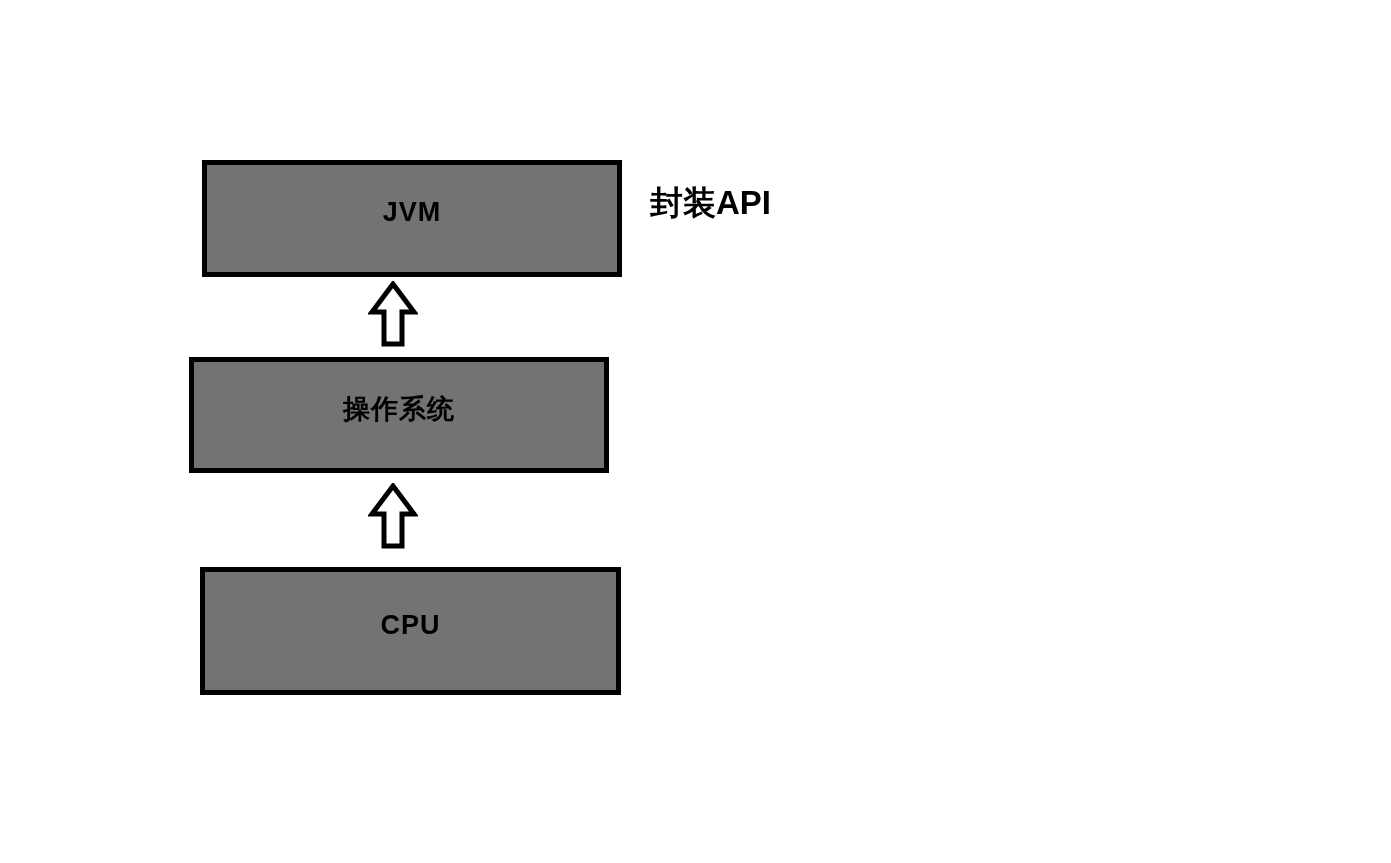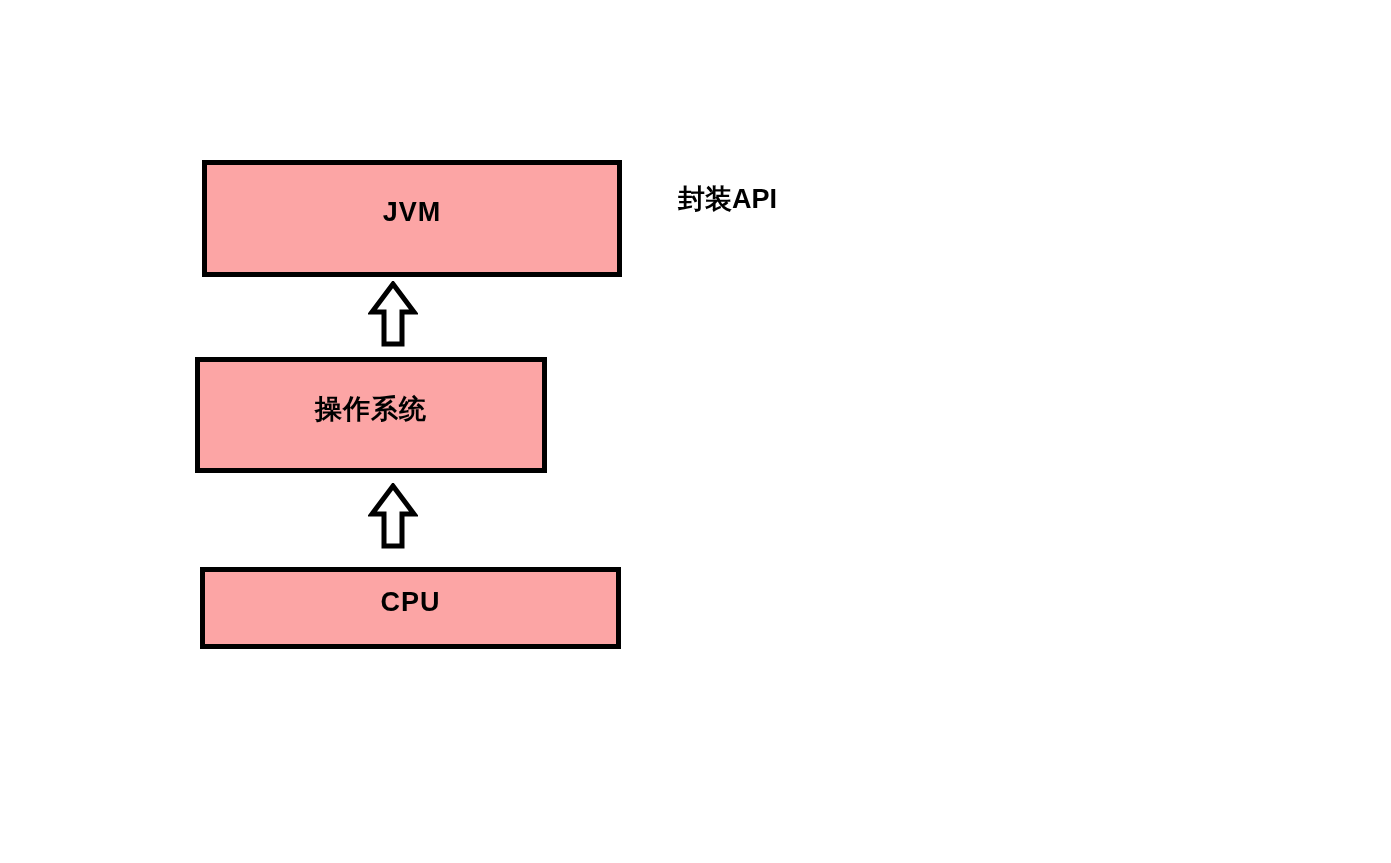--- a/index.html
+++ b/index.html
@@ -11,58 +11,57 @@
     overflow: hidden;
   }
   .canvas {
     position: relative;
     width: 1391px;
     height: 863px;
     background: #ffffff;
   }
   .layer-box {
     position: absolute;
-    background: #fca5a5;
+    background: #737373;
     border: 5px solid #000000;
     display: flex;
     align-items: center;
     justify-content: center;
   }
   .box-label {
     font-weight: bold;
     font-size: 27px;
     color: #000000;
     letter-spacing: 1px;
     transform: translateY(-6px);
   }
   .annotation {
     position: absolute;
     font-weight: bold;
-    font-size: 27px;
+    font-size: 33px;
     color: #000000;
     white-space: nowrap;
-    margin-left: 28px;
   }
   .arrow {
     position: absolute;
     width: 50px;
     height: 66px;
   }
   
   #box-jvm { left: 202px; top: 160px; width: 420px; height: 117px; }
   #ann-jvm { left: 650px; top: 181px; }
   
   #arrow-1 { left: 368px; top: 281px; }
   
-  #box-os { left: 195px; top: 357px; width: 352px; height: 116px; }
+  #box-os { left: 189px; top: 357px; width: 420px; height: 116px; }
   #ann-os { left: 650px; top: 384px; }
   
   #arrow-2 { left: 368px; top: 483px; }
   
-  #box-cpu { left: 200px; top: 567px; width: 421px; height: 82px; }
+  #box-cpu { left: 200px; top: 567px; width: 421px; height: 128px; }
   #ann-cpu { left: 652px; top: 608px; }
 </style>
 </head>
 <body>
 
 <div class="canvas">
 
   <div class="layer-box" id="box-jvm">
     <span class="box-label">JVM</span>
   </div>

